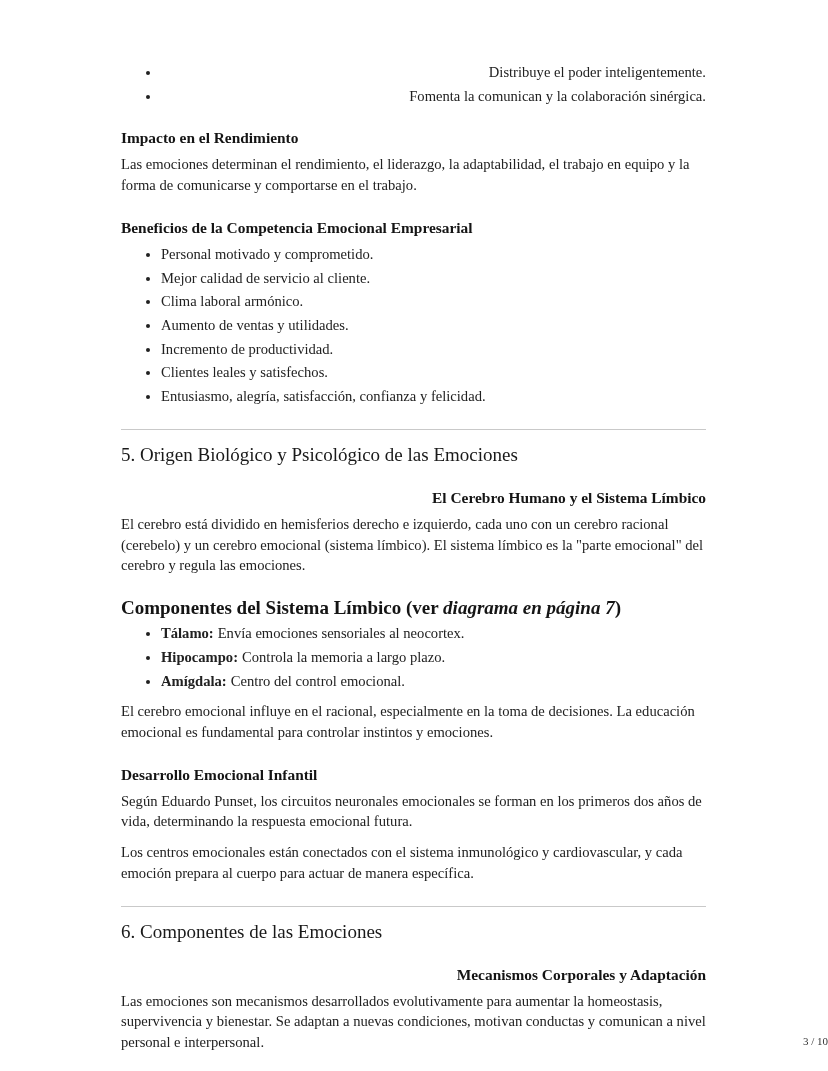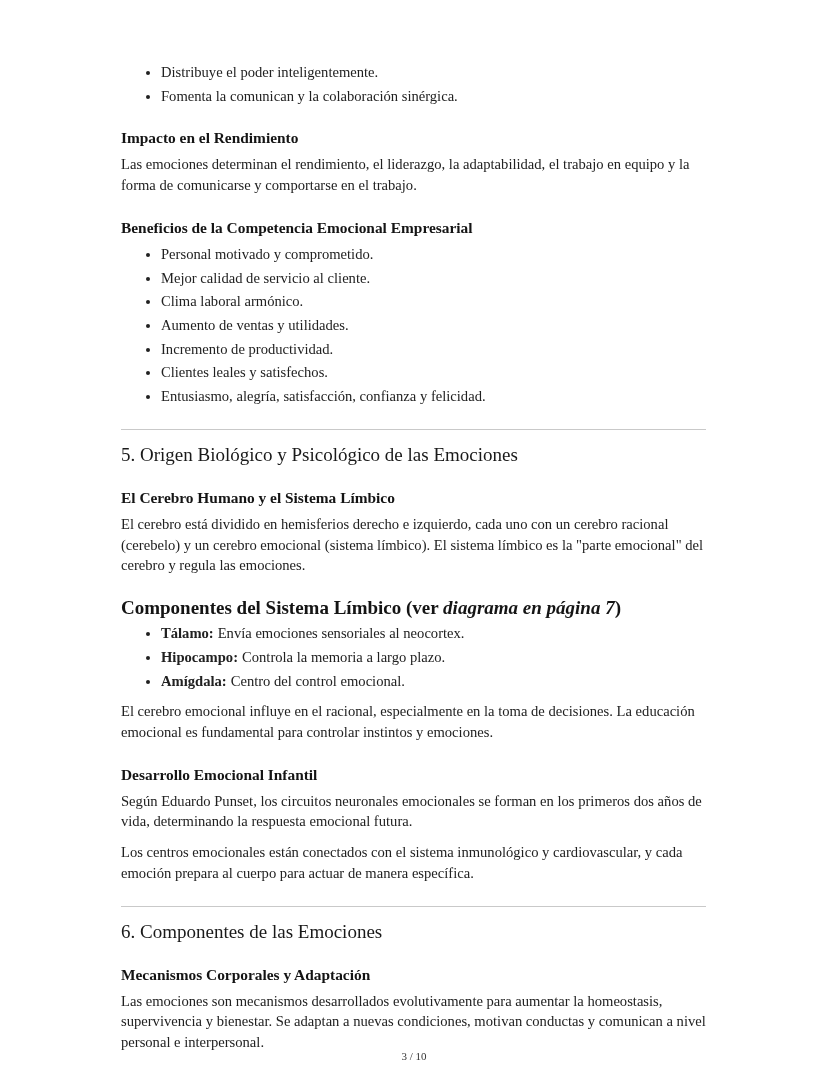--- a/index.html
+++ b/index.html
@@ -48,27 +48,27 @@
     color: #141414;
     margin: 21px 0 4px;
   }
   .term { font-weight: bold; margin-right: 4px; }
   .it { font-style: italic; }
   hr.rule {
     border: none;
     border-top: 1px solid #c9c9c9;
     margin: 22px 0 0;
   }
-  .first-block { margin-top: 0; }
+  .first-block { margin-top: 0; text-align: right; }
   .footer {
     position: absolute;
-    bottom: 9px;
+    bottom: 24px;
     left: 0;
     width: 100%;
-    text-align: center;
+    text-align: right;
     font-size: 11px;
     color: #333333;
   }
 </style>
 </head>
 <body>
 
 <div class="page">
 
   <ul class="bullets first-block">

